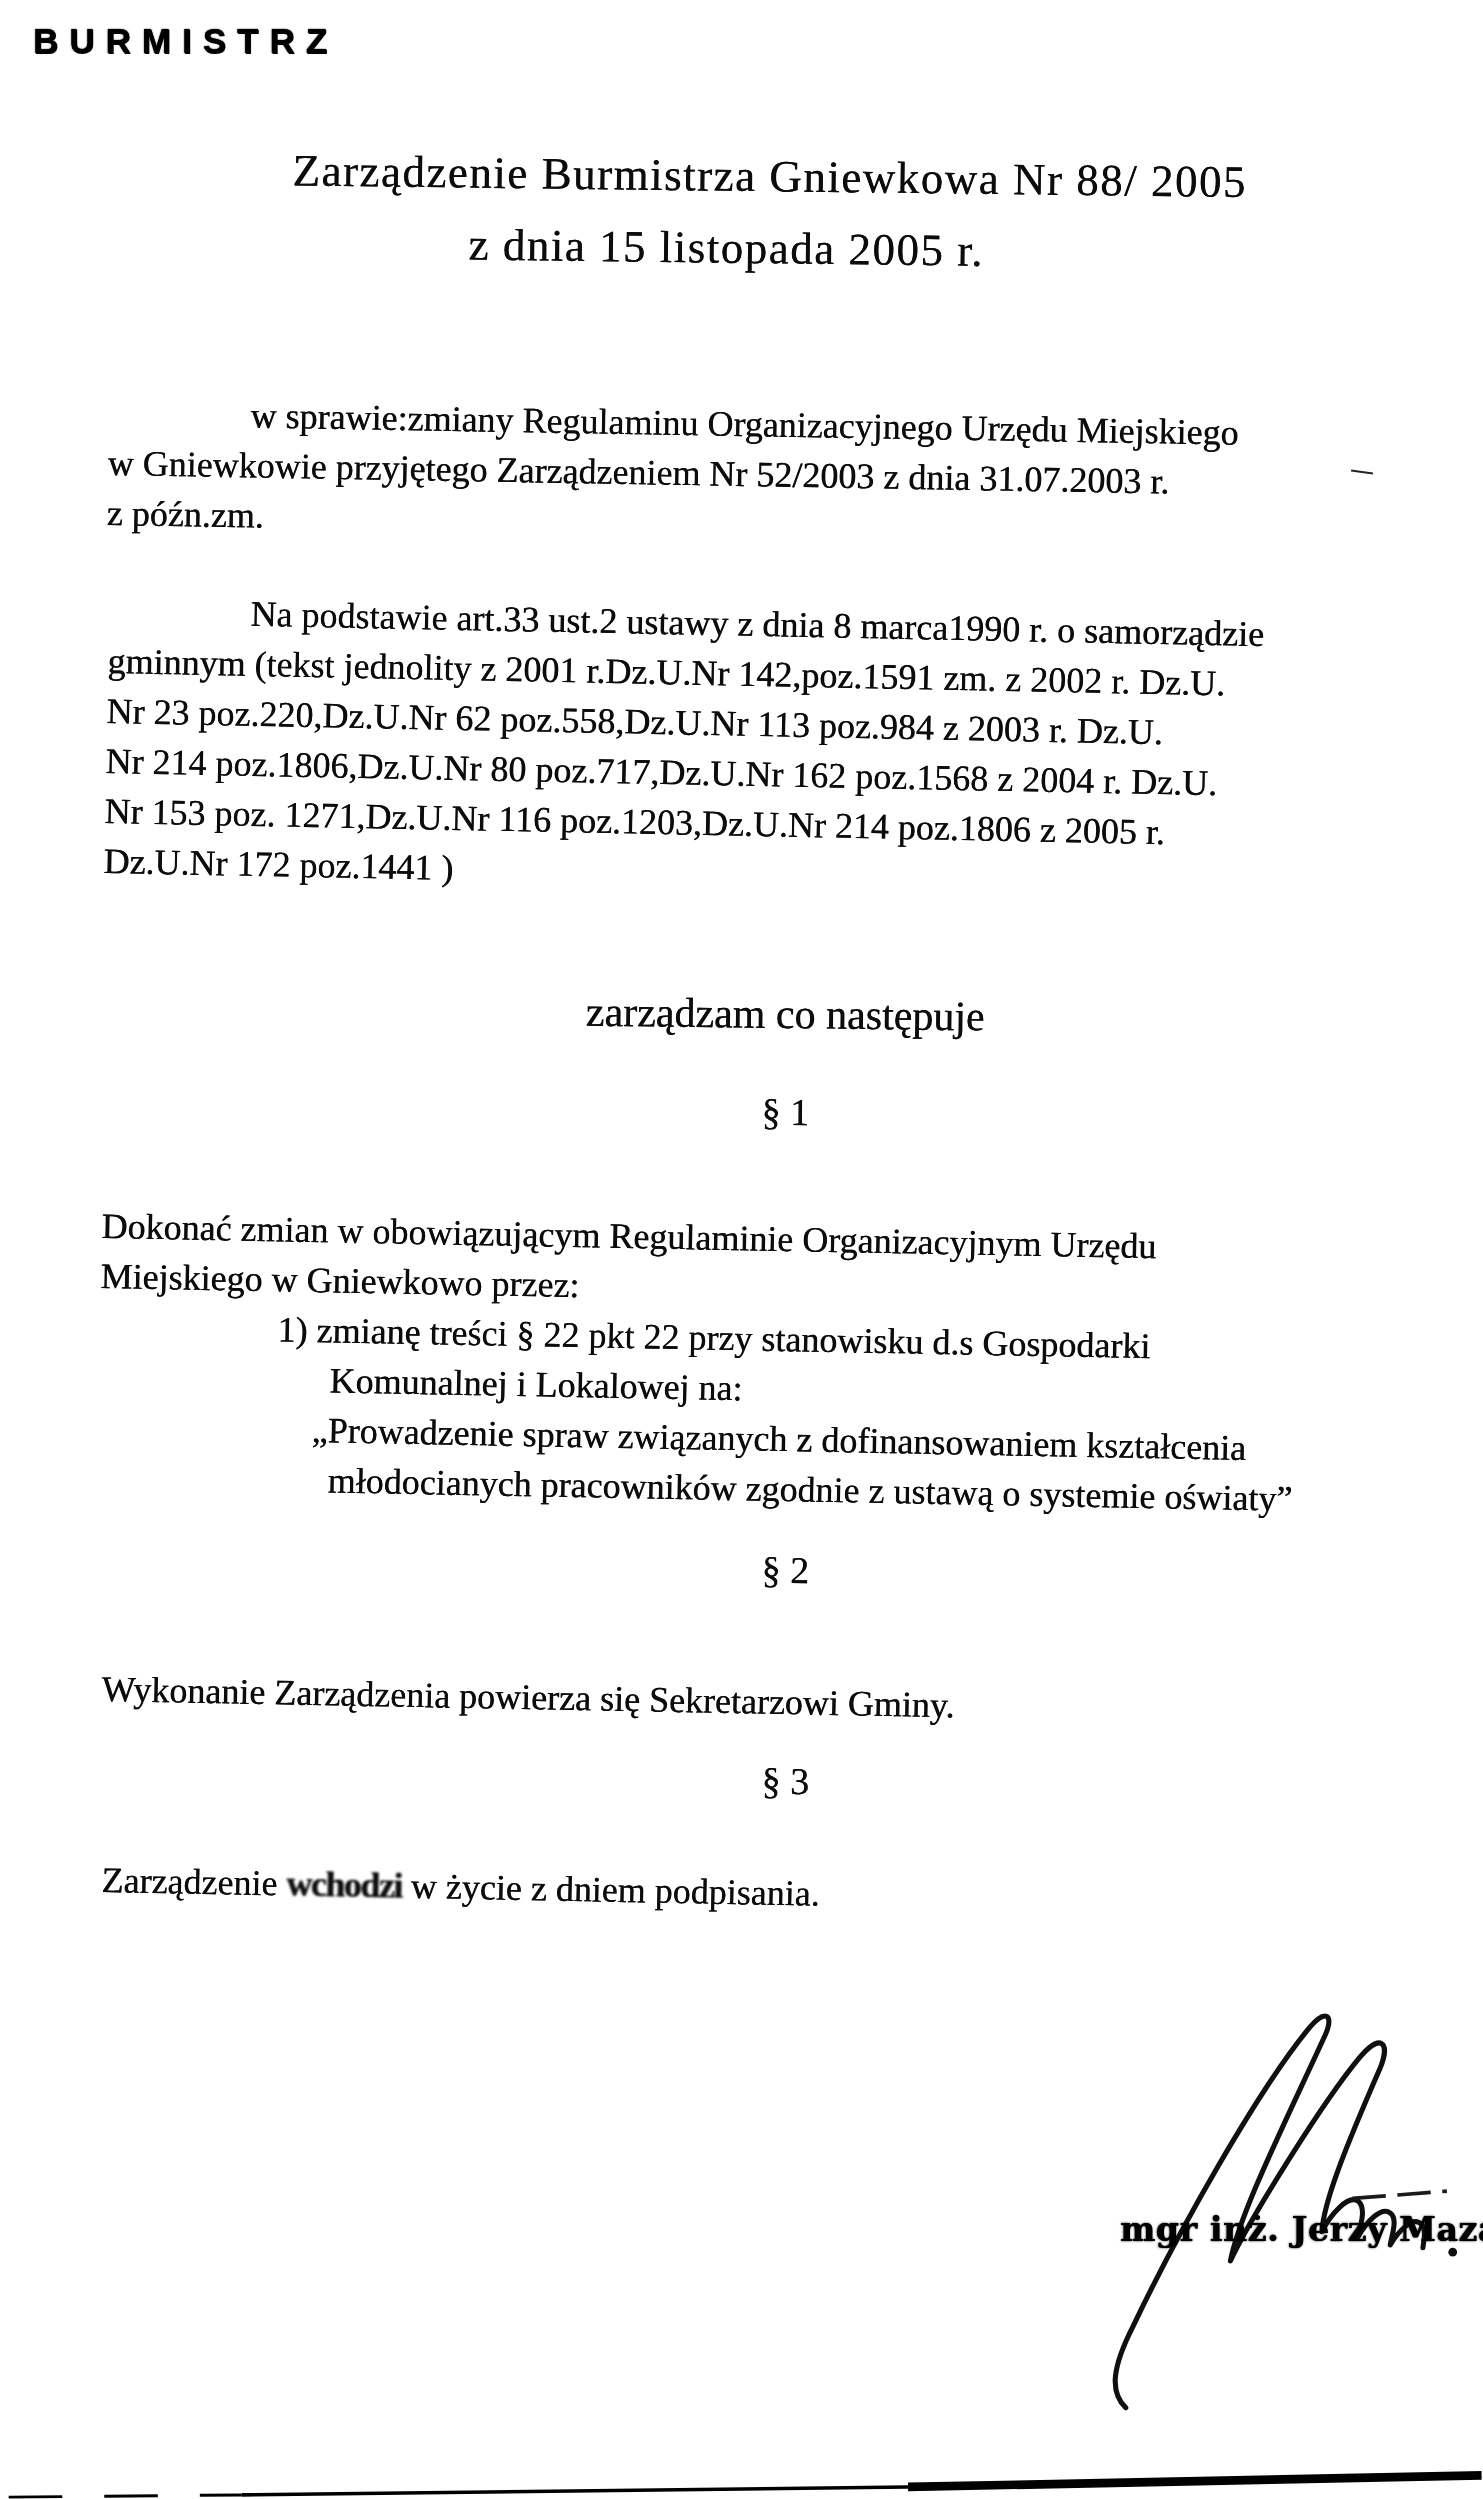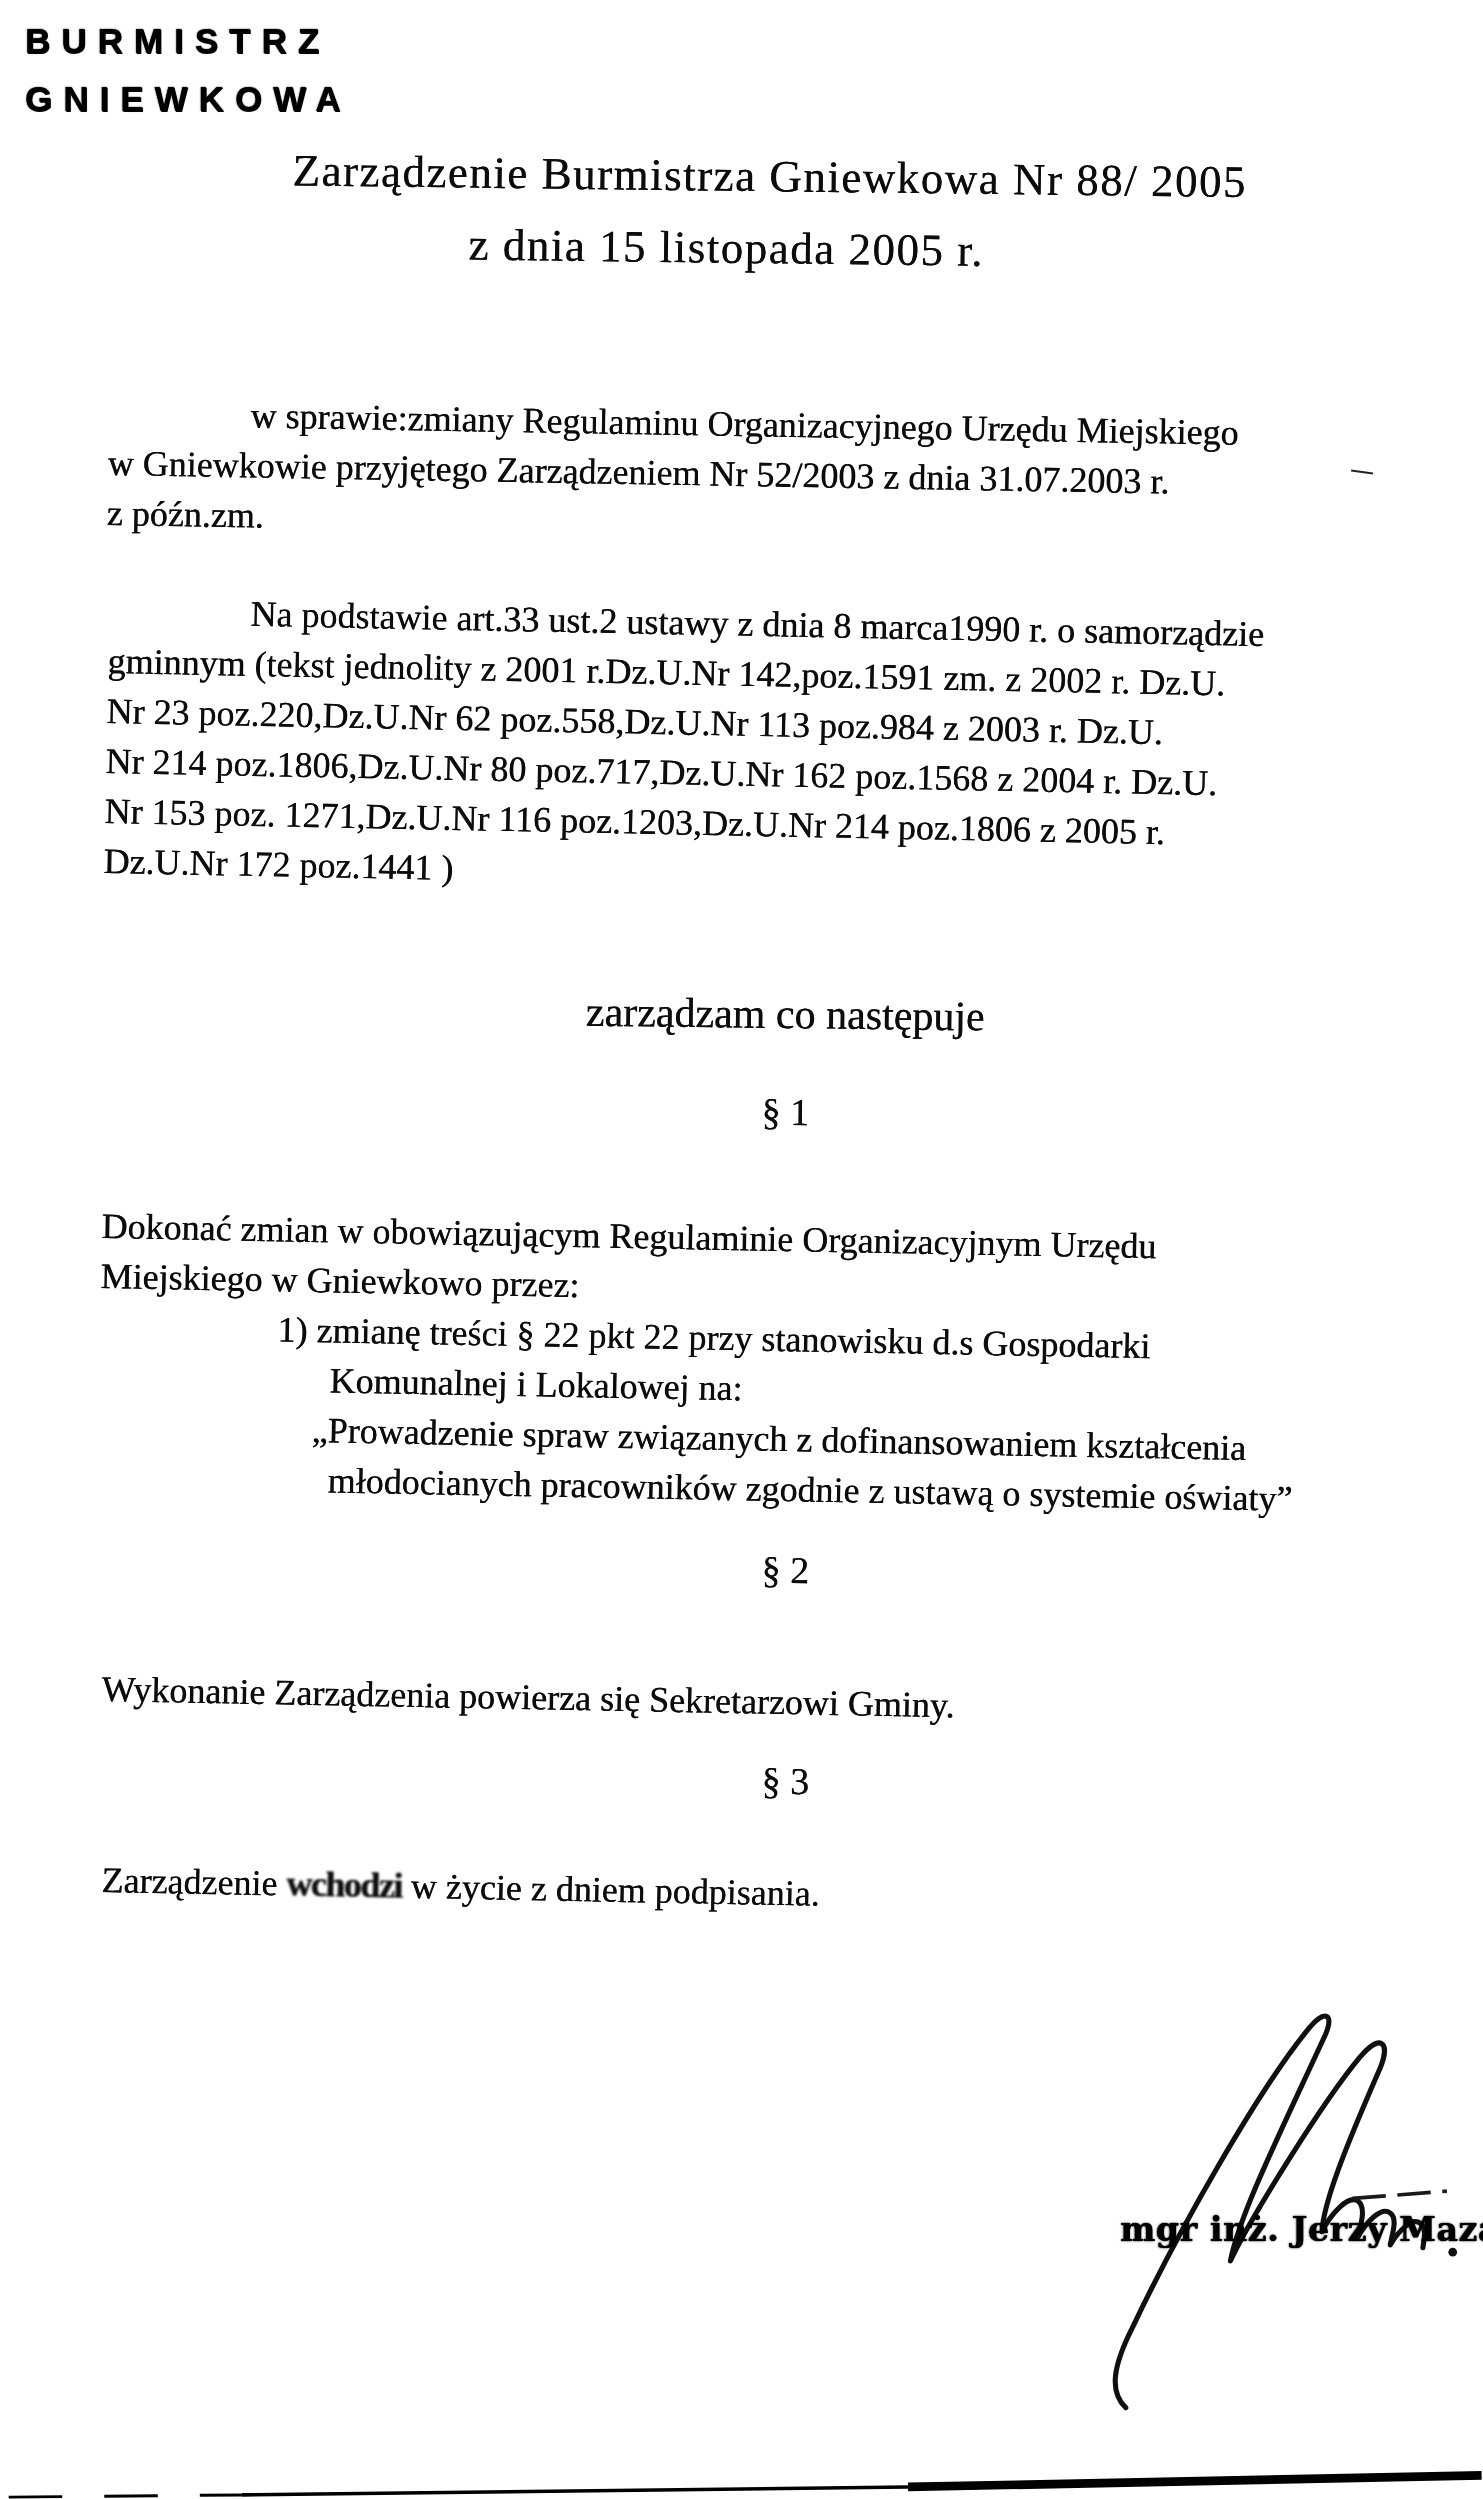--- a/index.html
+++ b/index.html
@@ -6,25 +6,26 @@
   body{
     width:1483px;height:2500px;position:relative;overflow:hidden;
     font-family:"Liberation Serif", serif;color:#0c0c0c;
   }
   .abs{position:absolute;}
   .serif{font-family:"Liberation Serif", serif;text-shadow:0.4px 0 0 currentColor;}
   .body-text{font-size:36px;line-height:50px;white-space:nowrap;}
   .centered{text-align:center;}
   
   .letterhead{
-    left:25px;top:11.6px;
+    left:33px;top:11.6px;
     font-family:"Liberation Sans", sans-serif;font-weight:700;
     font-size:35px;letter-spacing:11px;line-height:58px;
     color:#000;text-shadow:0 0 1.5px #000, 0.7px 0.7px 0 #000;
     white-space:nowrap;
+    text-align:right;
   }
   
   .title-line1{left:174px;top:143px;width:1192px;font-size:45px;letter-spacing:1.5px;
     transform:rotate(0.7deg);transform-origin:left top;white-space:nowrap;}
   .title-line2{left:174px;top:215px;width:1105px;font-size:45px;letter-spacing:1.5px;
     transform:rotate(0.7deg);transform-origin:left top;white-space:nowrap;}
   
   .subject{left:109px;top:388px;width:1309px;transform:rotate(1deg);transform-origin:left top;}
   .indent-195{padding-left:142px;}
   
@@ -54,21 +55,20 @@
     font-family:"DejaVu Serif", serif;font-weight:bold;font-size:33px;letter-spacing:0.7px;
     color:#000;text-shadow:0 0 2.2px #000, 0.7px 0 0 #000;filter:blur(0.4px);
   }
   .bottom-artifact{left:0;top:2458px;}
 </style>
 </head>
 <body>
 
 <div class="abs letterhead">
   <div>BURMISTRZ</div>
-  <div>GNIEWKOWA</div>
 </div>
 
 <div class="abs serif centered title-line1">Zarządzenie Burmistrza Gniewkowa Nr 88/ 2005</div>
 <div class="abs serif centered title-line2">z dnia 15 listopada 2005 r.</div>
 
 <div class="abs serif body-text subject">
   <div class="indent-195">w sprawie:zmiany Regulaminu Organizacyjnego Urzędu Miejskiego</div>
   <div>w Gniewkowie przyjętego Zarządzeniem Nr 52/2003 z dnia 31.07.2003 r.</div>
   <div>z późn.zm.</div>
 </div>

